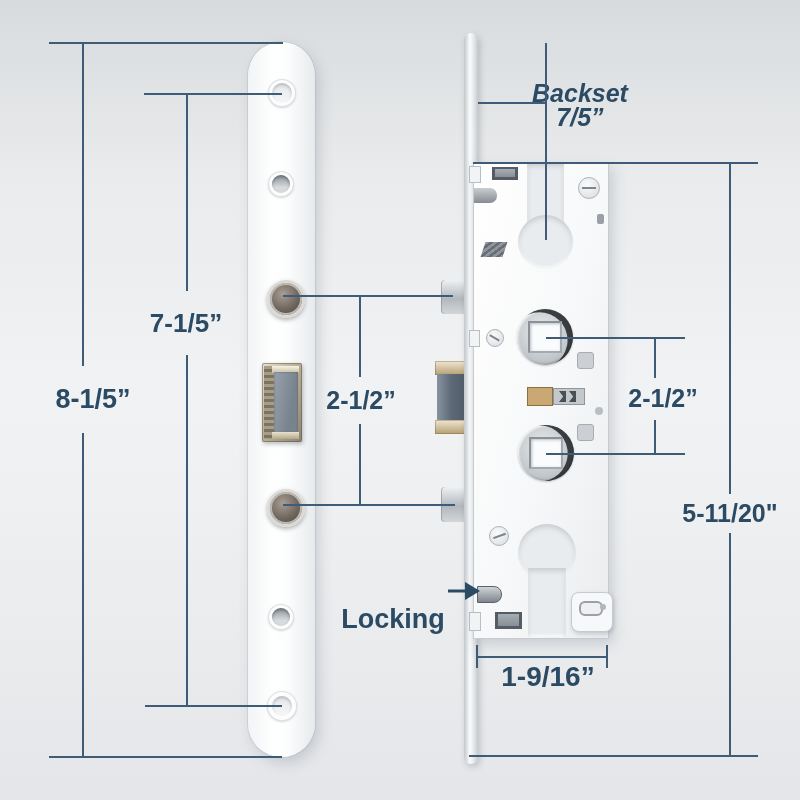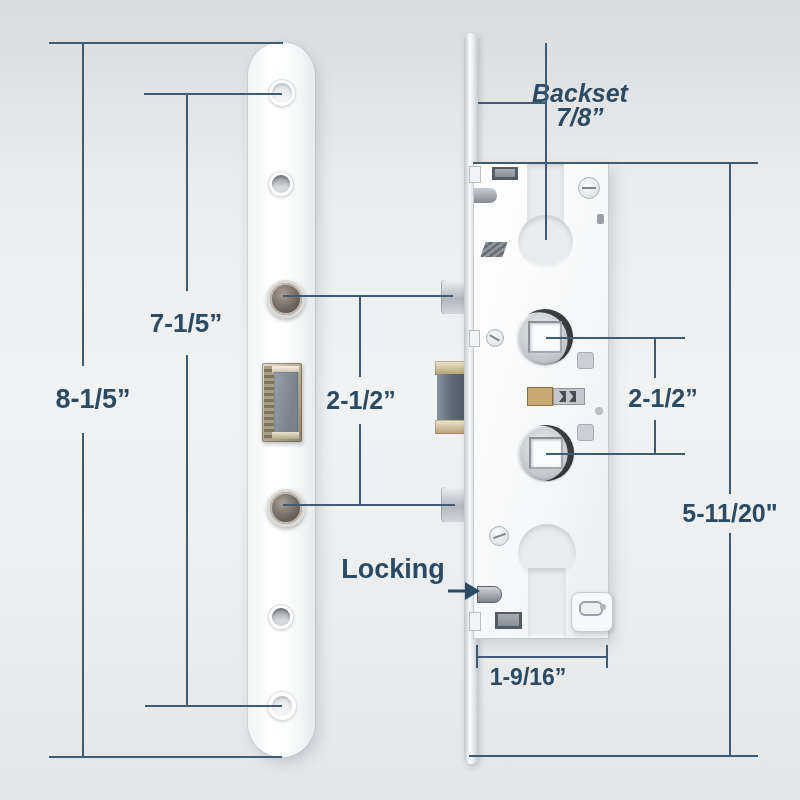--- a/index.html
+++ b/index.html
@@ -209,21 +209,21 @@
   <path class="dim" style="stroke:var(--text);stroke-width:3;" d="M448 591 H466"></path>
   <polygon class="arrowhead" points="465,582 465,600 480,591"></polygon>
 </svg>
 
 <div class="lbl-layer">
   <div class="label" style="left:93px;top:399px;font-size:27px;">8-1/5”</div>
   <div class="label" style="left:186px;top:323px;font-size:26px;">7-1/5”</div>
   <div class="label" style="left:361px;top:400px;font-size:25px;">2-1/2”</div>
   <div class="label two" style="left:580px;top:106px;font-size:25px;font-style:italic;">
     <div>Backset</div>
-    <div>7/8”</div>
+    <div>7/5”</div>
   </div>
   <div class="label" style="left:663px;top:398px;font-size:25px;">2-1/2”</div>
   <div class="label" style="left:730px;top:513px;font-size:25px;">5-11/20"</div>
-  <div class="label two" style="left:393px;top:570px;font-size:27px;">
+  <div class="label two" style="left:393px;top:620px;font-size:27px;">
     <div>Locking</div>
   </div>
-  <div class="label" style="left:528px;top:677px;font-size:23px;">1-9/16”</div>
+  <div class="label" style="left:548px;top:677px;font-size:28px;">1-9/16”</div>
 </div>
 
 </body></html>

